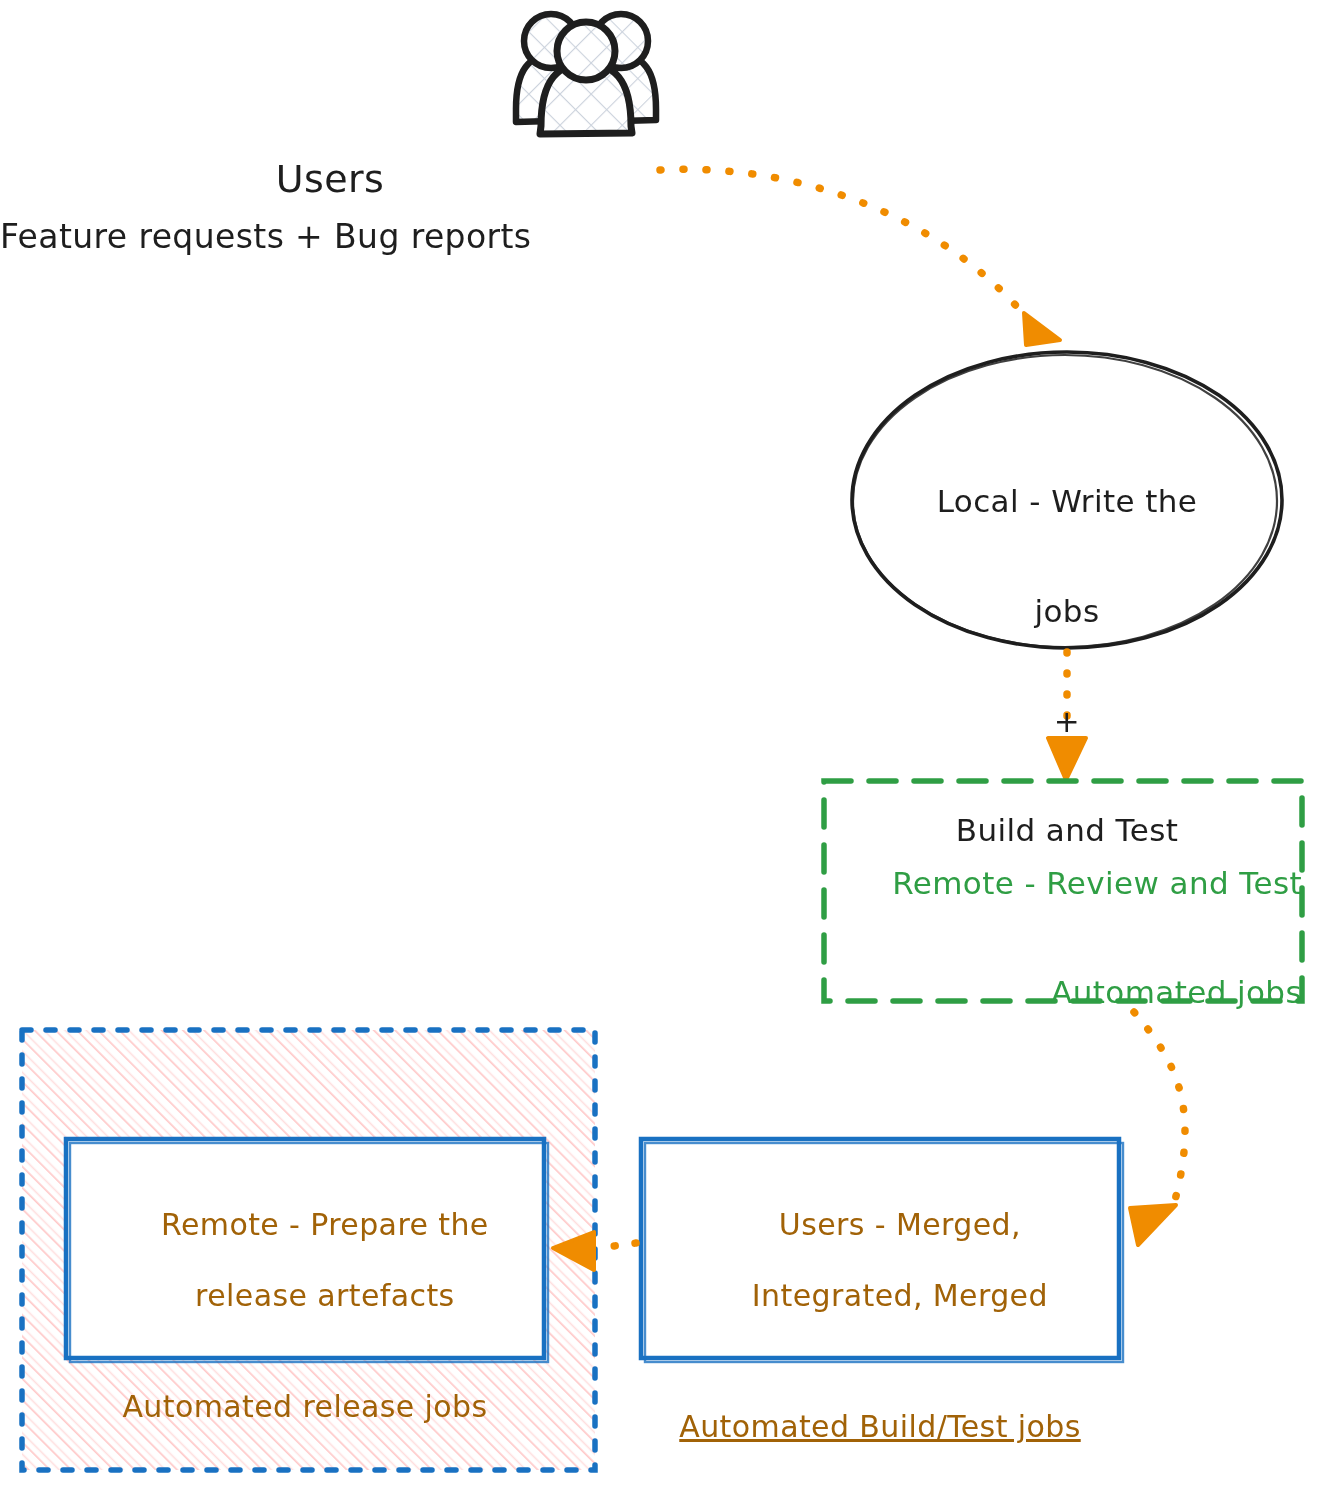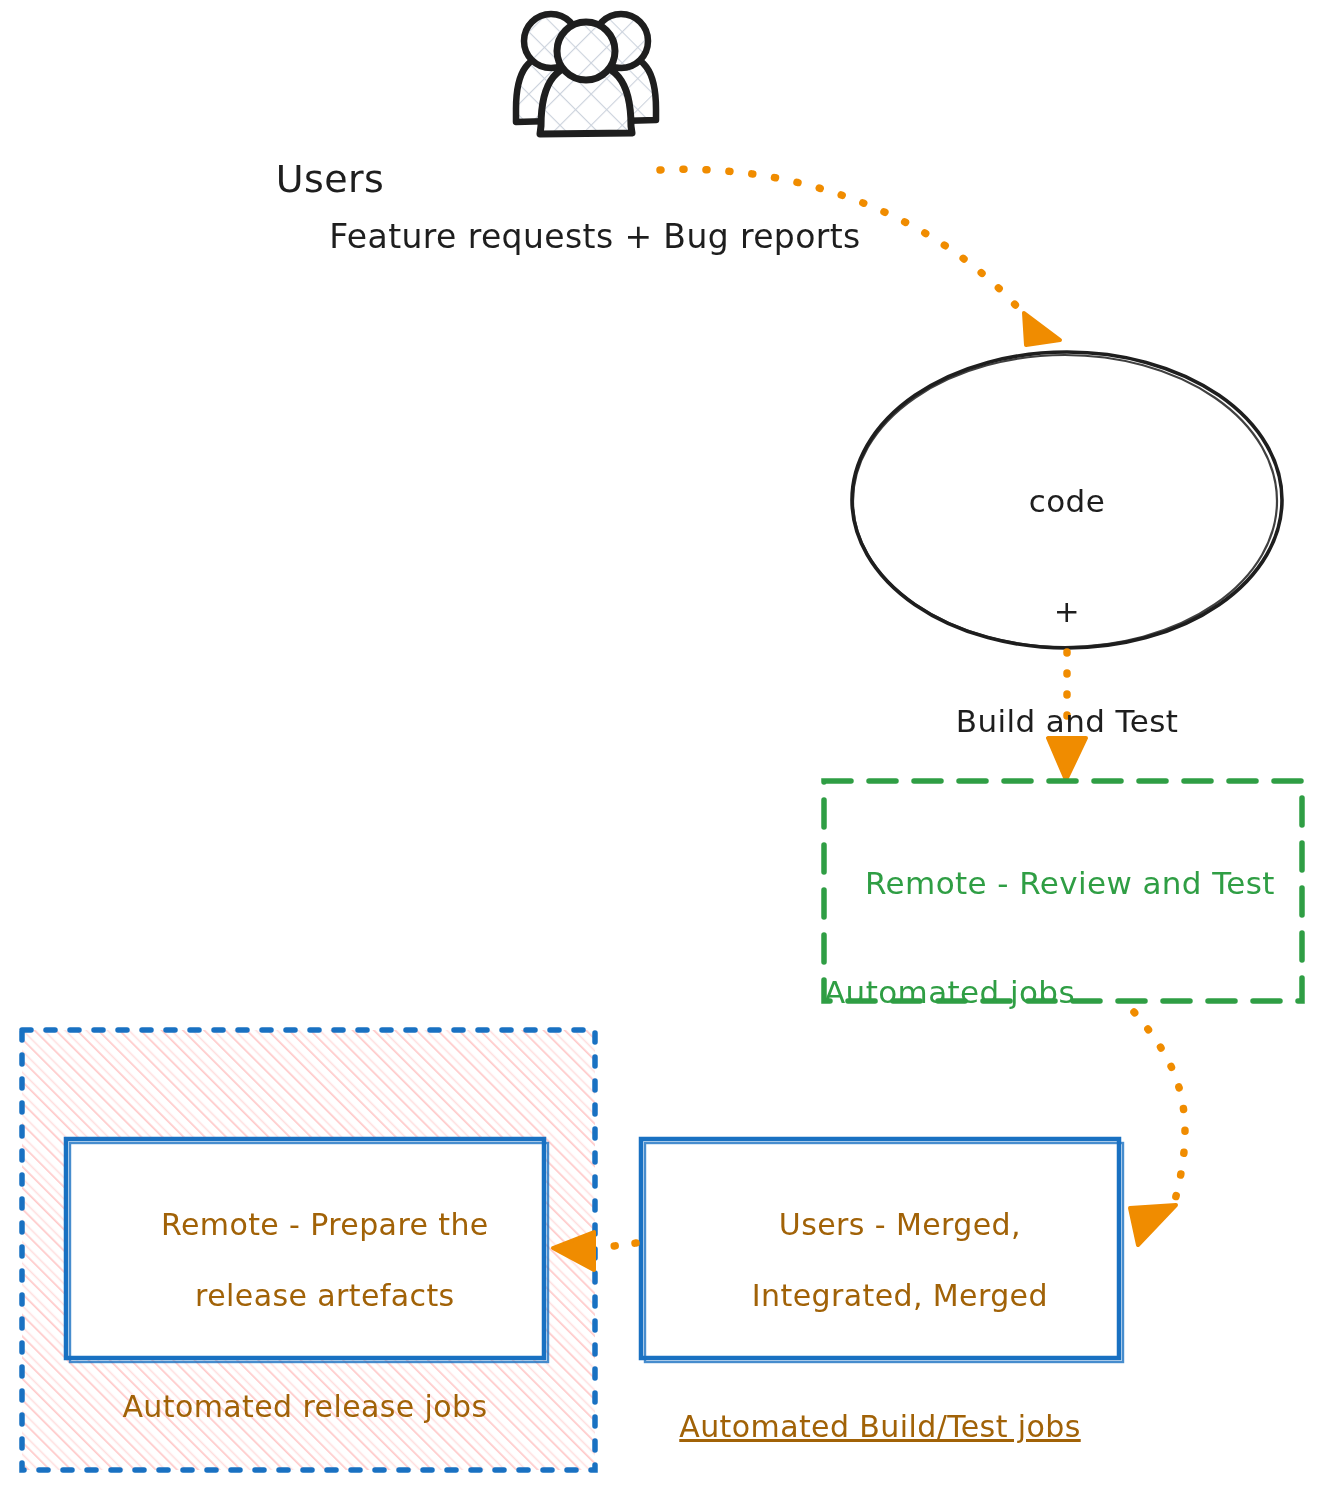--- a/index.html
+++ b/index.html
@@ -37,36 +37,35 @@
   
   #users-label {
     left: 0; top: 157px; width: 660px;
     text-align: center;
     font-size: 38px;
     color: #1e1e1e;
     font-weight: 400;
   }
   #users-sub {
     left: 0; top: 218px; width: 1190px;
-    text-align: center;
     font-size: 33px;
     color: #1e1e1e;
   }
   
   #ellipse-text {
     left: 852px; top: 410px; width: 430px;
     text-align: center;
     font-size: 31px;
     color: #1e1e1e;
   }
   #ellipse-text .l2 { display:block; }
   
   #green-box-text {
     left: 824px; top: 828px; width: 478px;
-    text-align: left;
+    text-align: right;
     font-size: 31px;
     color: #2f9e44;
   }
   #green-box-text .line2 { display:block; margin-top: 36px; }
   
   .bluebox-text {
     text-align: center;
     font-size: 30px;
     color: #a16207;
   }
@@ -156,21 +155,22 @@
       <path d="M636 1243 L 600 1248" fill="none" stroke="#f08c00" stroke-width="7.5" stroke-linecap="round" stroke-dasharray="1 20"></path>
       <path d="M594 1232 L 594 1270 L 553 1248 Z" fill="#f08c00" stroke="#f08c00" stroke-width="4" stroke-linejoin="round"></path>
     </g>
   </svg>
 
   <div class="txt" id="users-label">Users</div>
 
   <div class="txt" id="users-sub">Feature requests + Bug reports</div>
 
   <div class="txt" id="ellipse-text">
-    <span class="l2">code</span>
+    <span class="l2">Local - Write the</span>
+    <span class="l2">jobs</span>
     <span class="l2">+</span>
     <span class="l2">Build and Test</span>
   </div>
 
   <div class="txt" id="green-box-text">
     <span>Remote - Review and Test</span>
     <span class="line2">Automated jobs</span>
   </div>
 
   <div class="txt bluebox-text" id="left-box-text">

